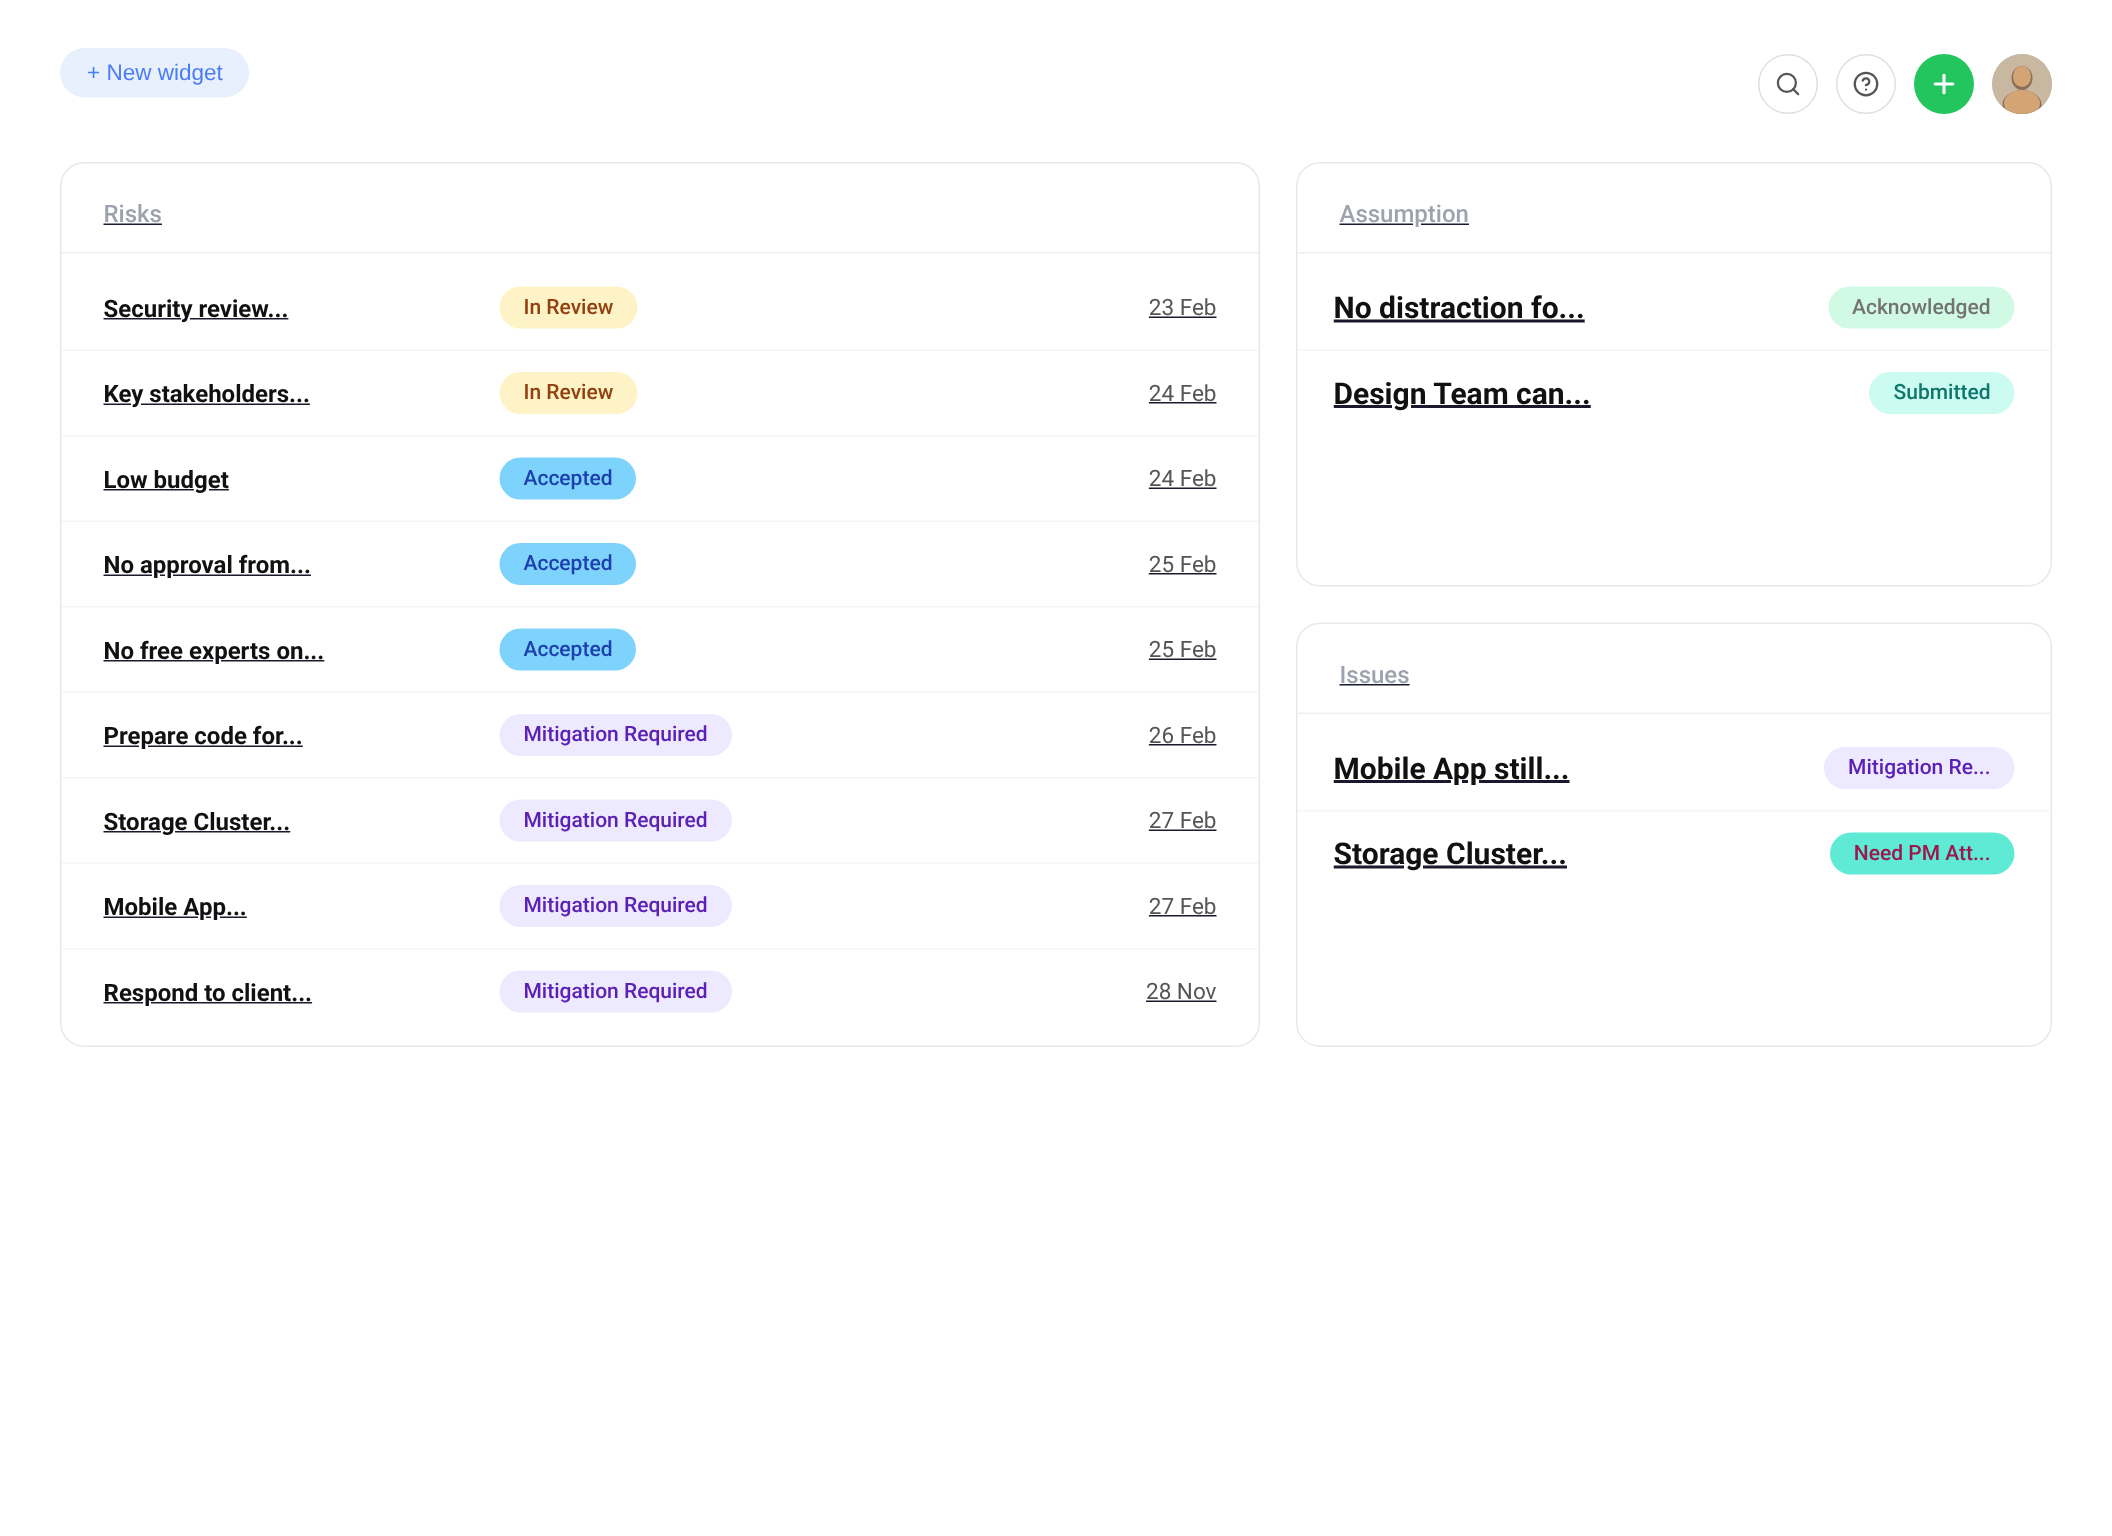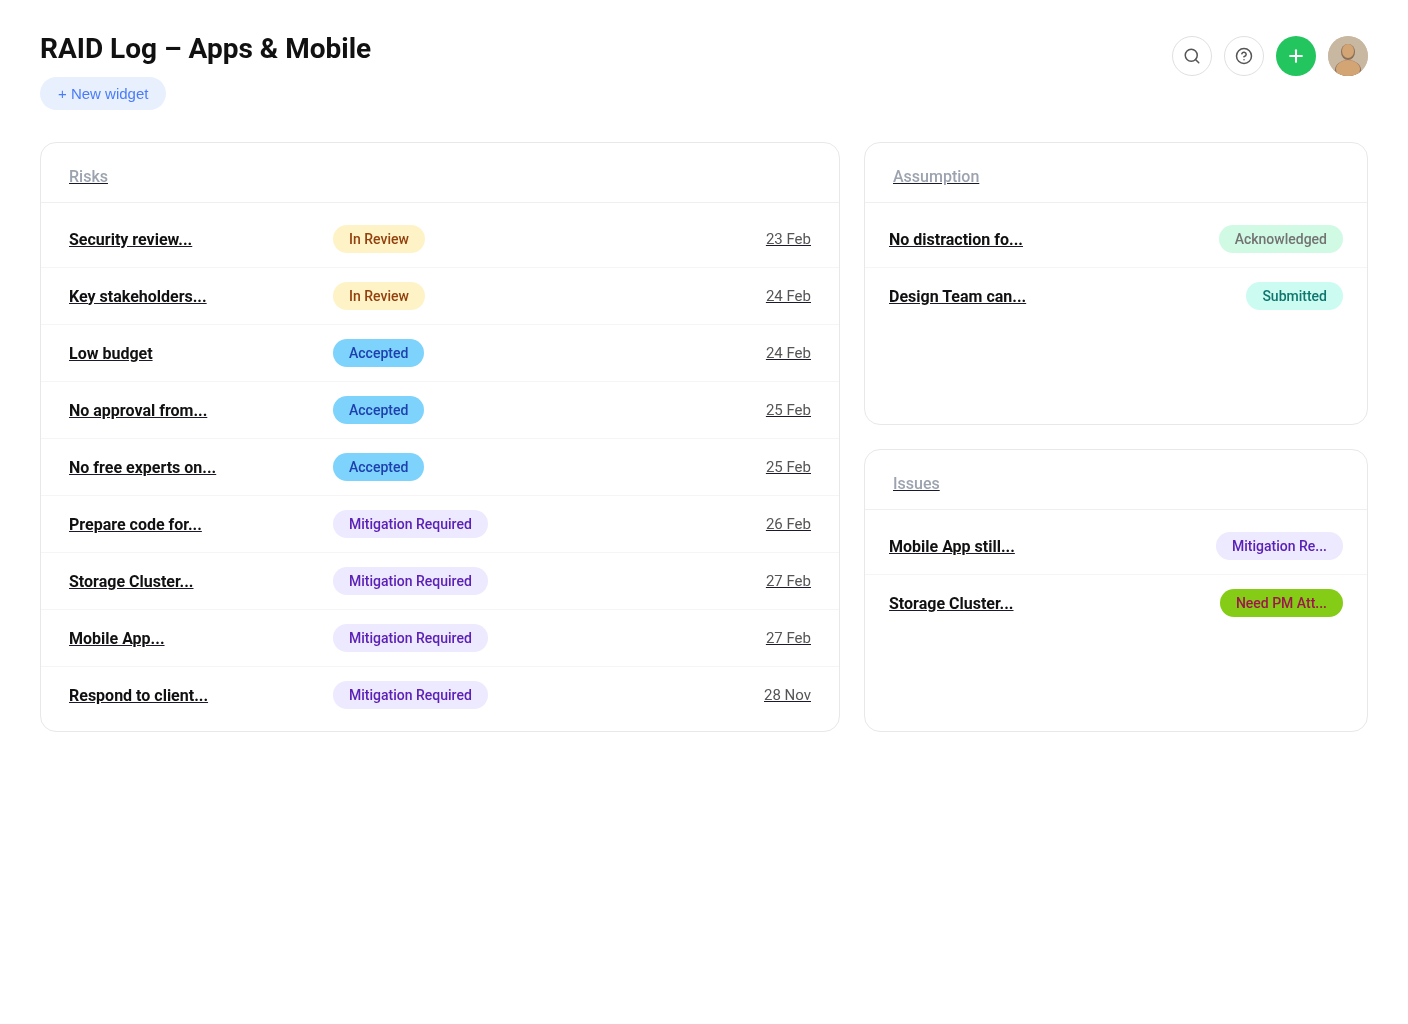--- a/index.html
+++ b/index.html
@@ -184,42 +184,42 @@
       background: #d1fae5;
       color: #737373;
     }
 
     .badge-submitted {
       background: #ccfbf1;
       color: #0f766e;
     }
 
     .badge-need-pm {
-      background: #84cc16;
+      background: #5eead4;
       color: #9d174d;
     }
 
     
     .card-right .card {
       flex: 1;
     }
 
     .right-row {
       display: flex;
       align-items: center;
       padding: 14px 24px;
       gap: 16px;
     }
 
     .right-row:not(:last-child) {
       border-bottom: 1px solid #f5f5f5;
     }
 
     .right-row-name {
-      font-size: 16px;
+      font-size: 20px;
       font-weight: 700;
       color: #111;
       flex: 1;
       white-space: nowrap;
       overflow: hidden;
       text-overflow: ellipsis;
     }
 
     .right-row-status {
       flex: 0 0 auto;
@@ -228,21 +228,20 @@
     
     .card-right .card {
       overflow: hidden;
     }
   </style>
 </head>
 <body>
 
 <div class="header">
   <div class="header-left">
-    <h1>RAID Log – Apps &amp; Mobile</h1>
     <button class="new-widget-btn">+ New widget</button>
   </div>
   <div class="header-right">
     <button class="icon-btn">
       <svg width="18" height="18" viewBox="0 0 24 24" fill="none" stroke="#555" stroke-width="2" stroke-linecap="round" stroke-linejoin="round">
         <circle cx="11" cy="11" r="8"></circle>
           <line x1="21" y1="21" x2="16.65" y2="16.65"></line>
       </svg>
     </button>
     <button class="icon-btn">

